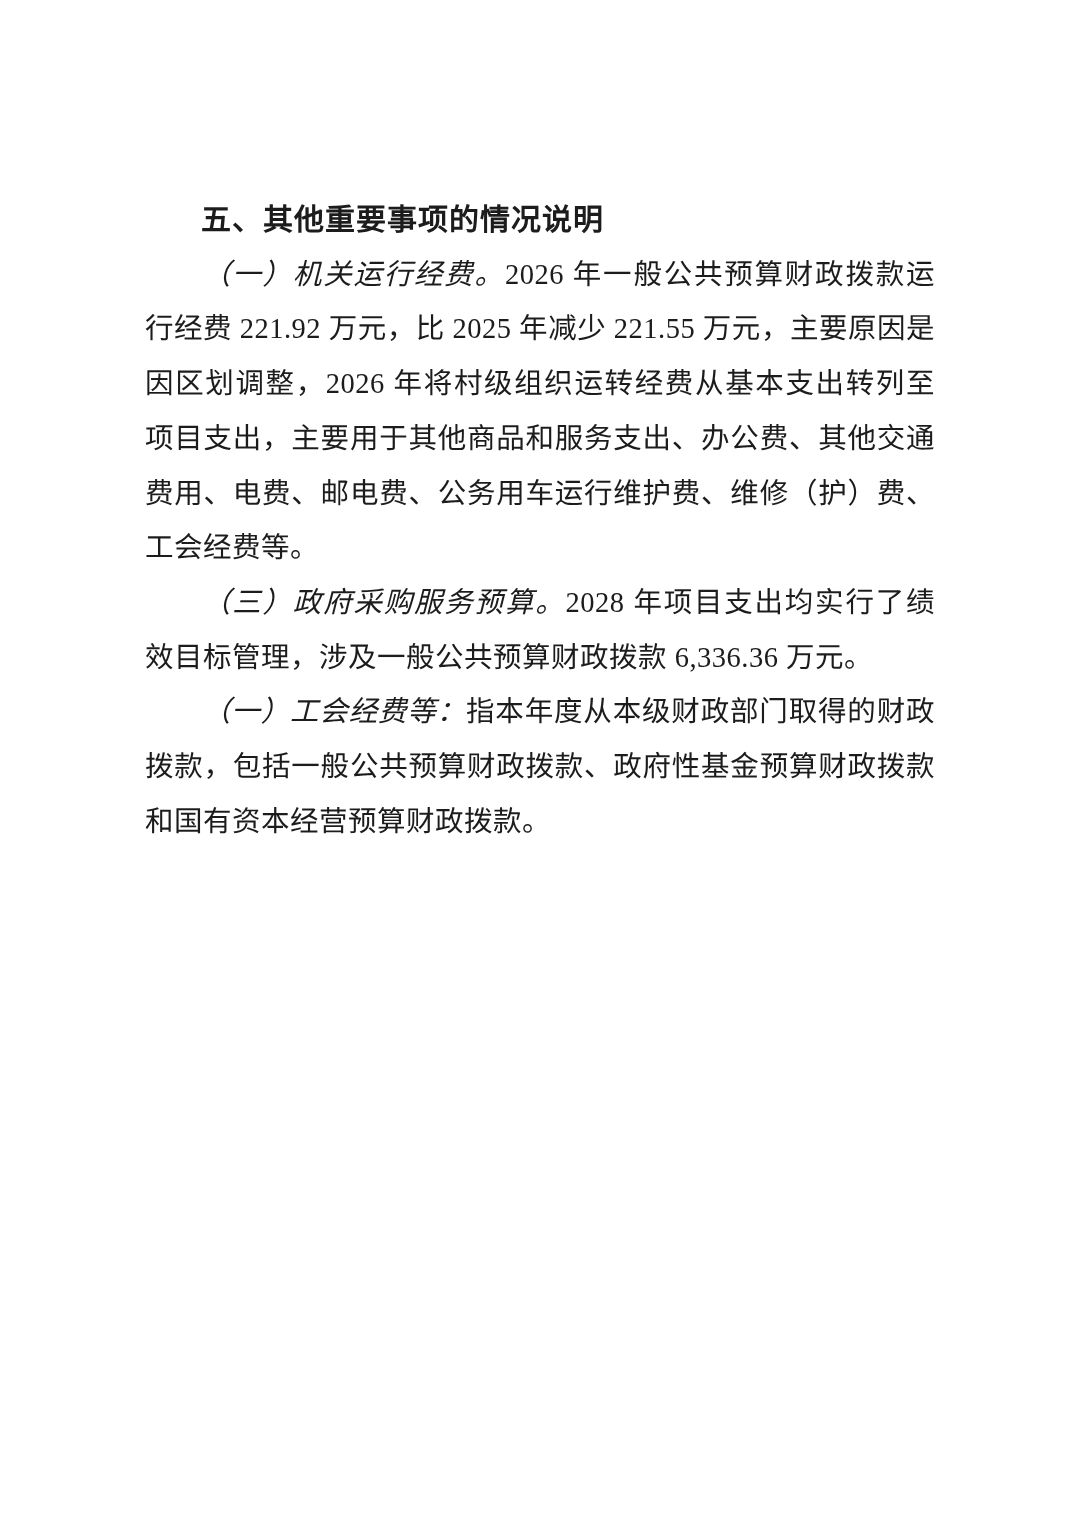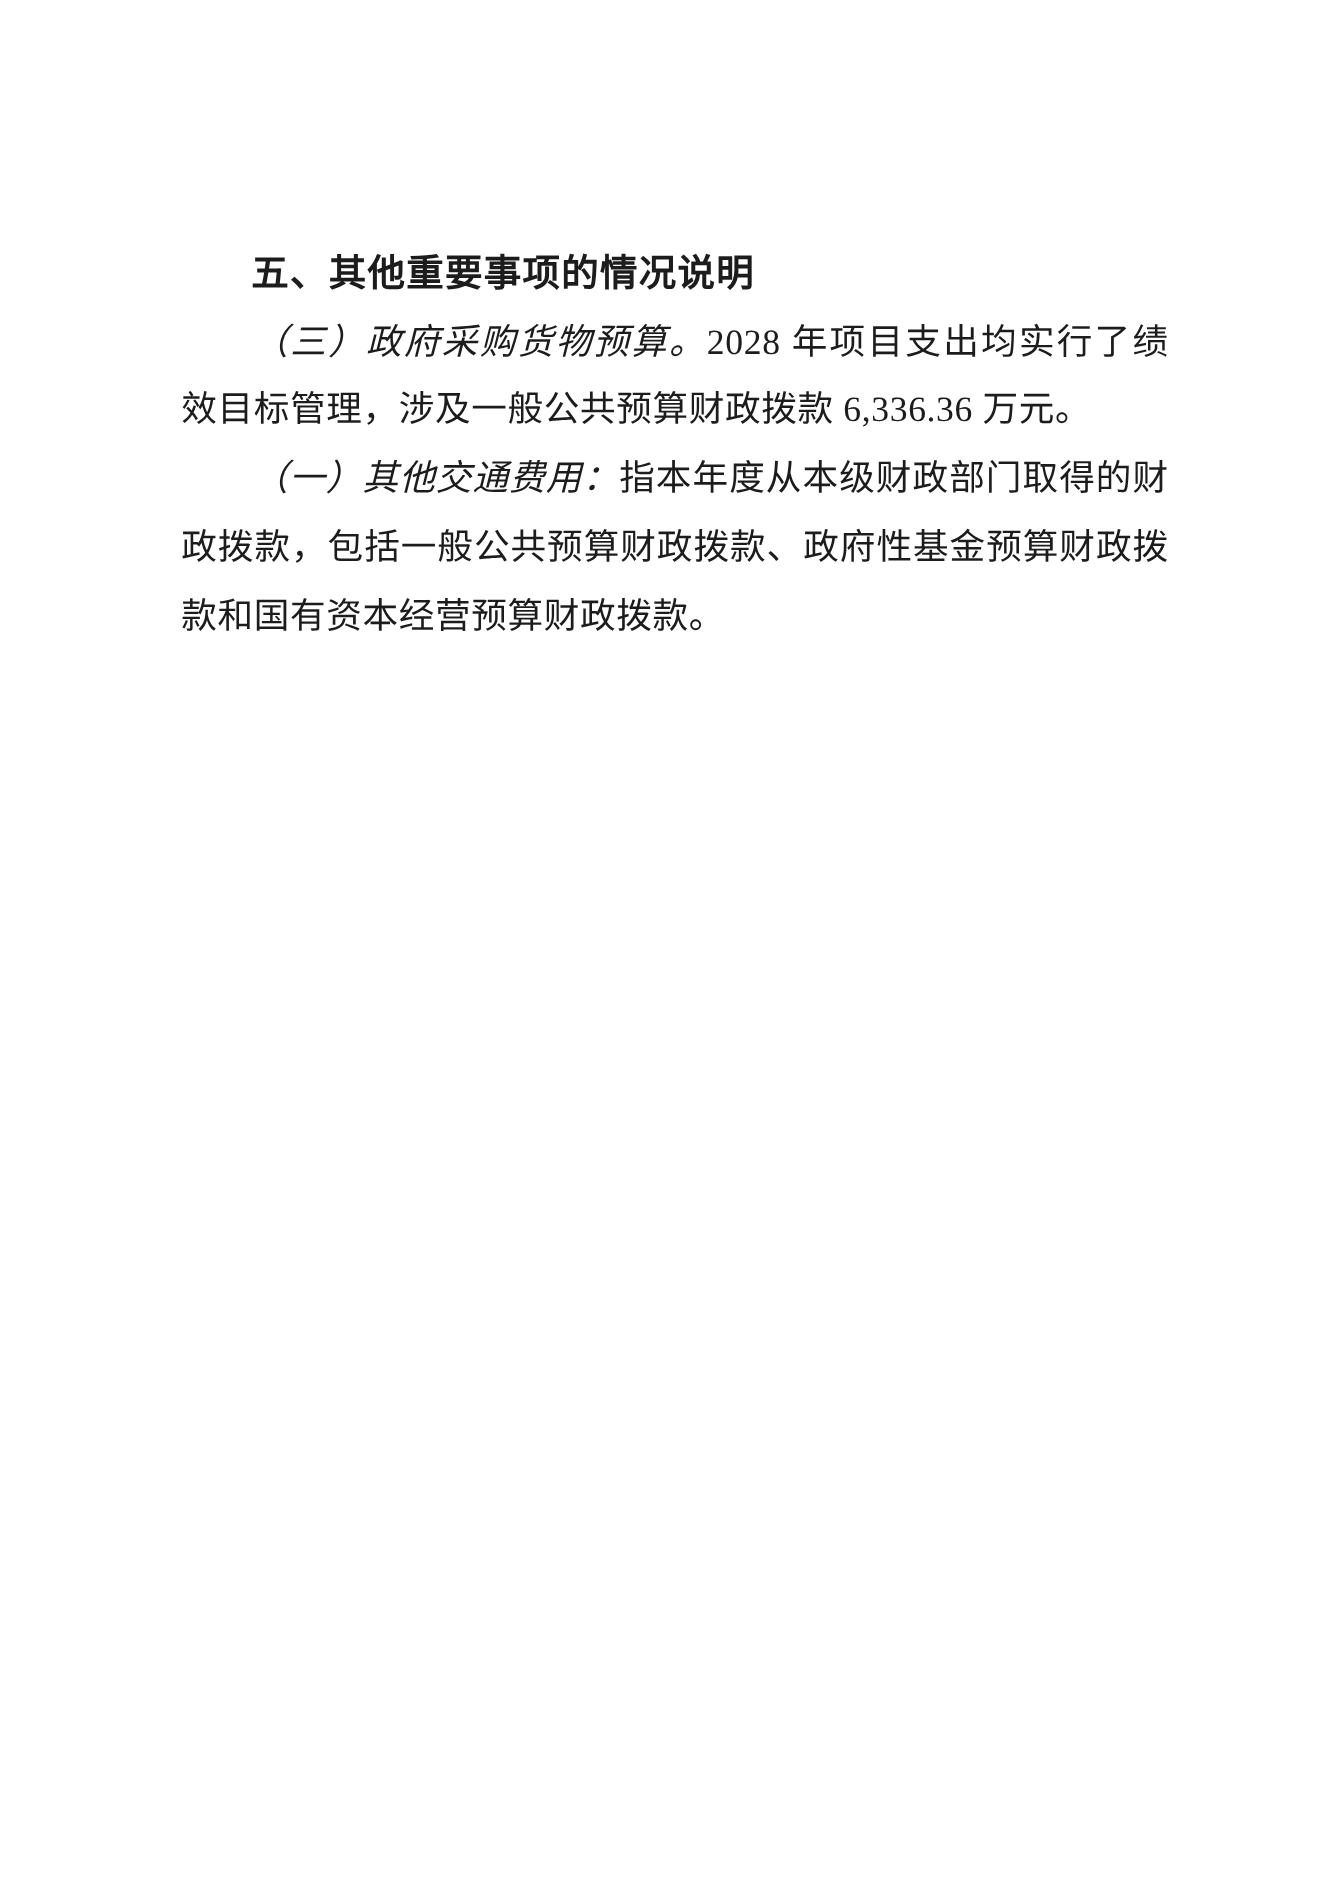--- a/index.html
+++ b/index.html
@@ -54,24 +54,25 @@
   }
 </style>
 </head>
 <body>
 
 <div class="page">
   <div class="content">
 
     <h2 class="hei-heading">五、其他重要事项的情况说明</h2>
 
+    <p class="body-para"><span class="kai">（一）机关运行经费。</span><span>2026 年一般公共预算财政拨款运行经费 221.92 万元，比 2025 年减少 221.55 万元，主要原因是因区划调整，2026 年将村级组织运转经费从基本支出转列至项目支出，主要用于其他商品和服务支出、办公费、其他交通费用、电费、邮电费、公务用车运行维护费、维修（护）费、工会经费等。</span></p>
 
 
-    <p class="body-para"><span class="kai">（三）政府采购货物预算。</span><span>2028 年项目支出均实行了绩效目标管理，涉及一般公共预算财政拨款 6,336.36 万元。</span></p>
+    <p class="body-para"><span class="kai">（三）政府采购服务预算。</span><span>2028 年项目支出均实行了绩效目标管理，涉及一般公共预算财政拨款 6,336.36 万元。</span></p>
 
 
 
-    <p class="body-para"><span class="kai">（一）其他交通费用：</span><span>指本年度从本级财政部门取得的财政拨款，包括一般公共预算财政拨款、政府性基金预算财政拨款和国有资本经营预算财政拨款。</span></p>
+    <p class="body-para"><span class="kai">（一）工会经费等：</span><span>指本年度从本级财政部门取得的财政拨款，包括一般公共预算财政拨款、政府性基金预算财政拨款和国有资本经营预算财政拨款。</span></p>
 
   </div>
 
   <div class="footer">— 4 —</div>
 </div>
 
 </body></html>

